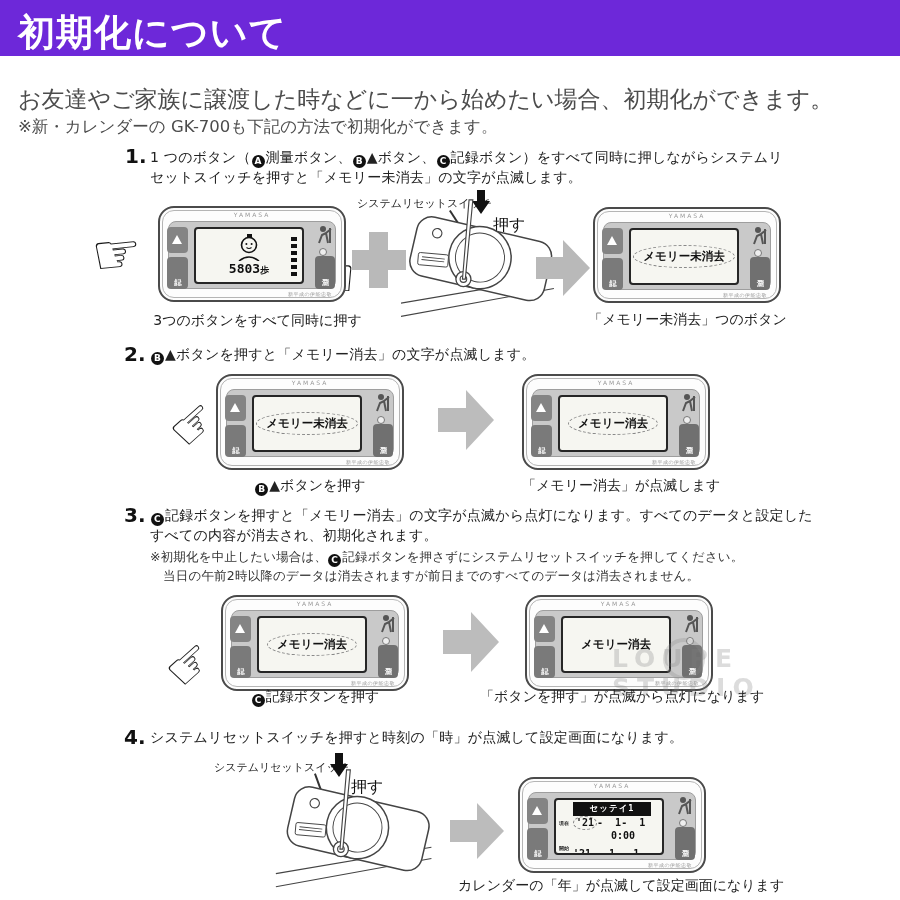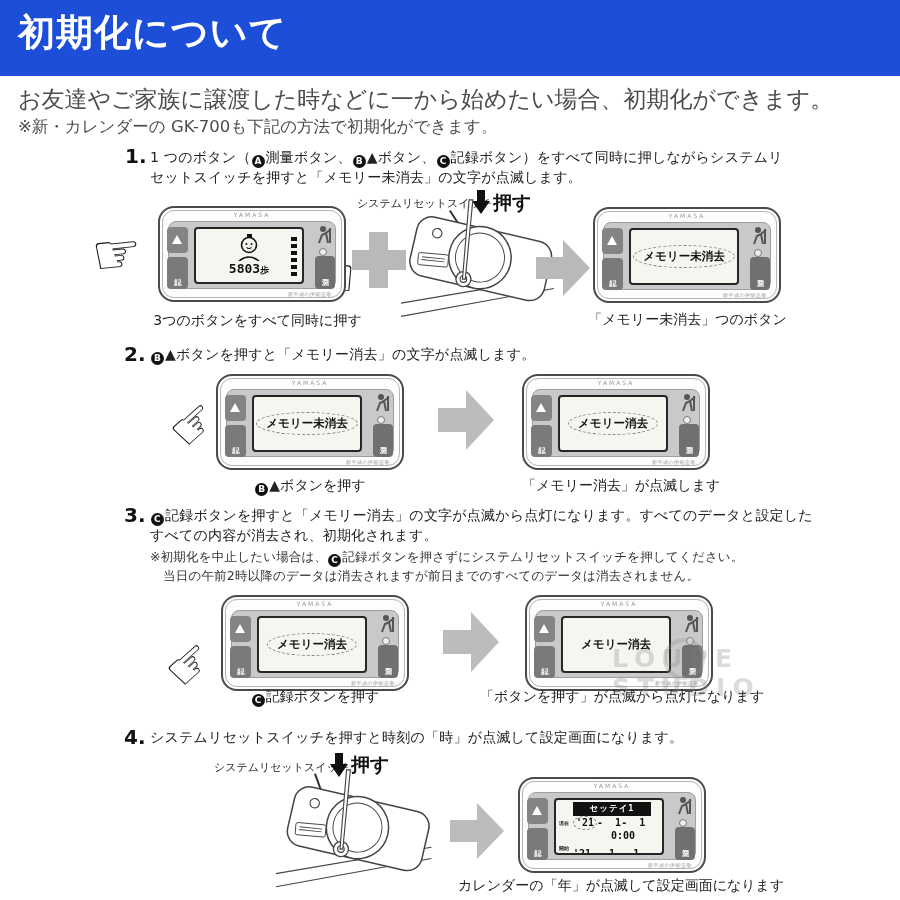--- a/index.html
+++ b/index.html
@@ -1,20 +1,20 @@
 <!DOCTYPE html>
 <html><head>
 <meta charset="utf-8">
 <style>
   html,body{margin:0;padding:0;background:#fff;}
   #page{position:relative;width:900px;height:900px;background:#fff;overflow:hidden;
         font-family:"DejaVu Sans","Liberation Sans",sans-serif;color:#333;}
 
   
-  .hdr{position:absolute;left:0;top:0;width:900px;height:76px;background:#1d4ed8;font-family:Liberation Serif, serif;}
+  .hdr{position:absolute;left:0;top:0;width:900px;height:56px;background:#6d28d9;font-family:Liberation Serif, serif;}
   .hdr h1{position:absolute;left:18px;top:8px;margin:0;font-size:37px;font-weight:bold;color:#fff;letter-spacing:1px;}
 
   .intro1{position:absolute;left:18px;top:84px;font-size:23px;color:#4c4c4c;}
   .intro2{position:absolute;left:18px;top:116px;font-size:16.5px;color:#4c4c4c;}
 
   .stepnum{position:absolute;font-size:20px;font-weight:bold;color:#111;}
   .steptext{position:absolute;font-size:14px;line-height:18.5px;color:#222;letter-spacing:.2px;white-space:nowrap;}
   .notetext{position:absolute;font-size:12.5px;color:#333;letter-spacing:.2px;white-space:nowrap;}
   .caption{position:absolute;font-size:14px;color:#222;text-align:center;white-space:nowrap;}
 
@@ -69,21 +69,21 @@
   .set-lab{font-size:5px;width:14px;color:#222;}
   .y21{border:1.2px dashed #888;border-radius:50%;padding:0 2px;}
   .r2{padding-left:52px;}
 
   
   .plus{position:absolute;width:54px;height:56px;
         background:linear-gradient(#b9b9b9,#b9b9b9) center/100% 36% no-repeat,
                    linear-gradient(#b9b9b9,#b9b9b9) center/36% 100% no-repeat;}
   .arrow-right svg{display:block;}
   .hand{position:absolute;color:#1a1a1a;line-height:1;}
-  .press{position:absolute;font-size:19px;font-weight:bold;color:#111;}
+  .press{position:absolute;font-size:16px;font-weight:normal;color:#111;margin-top:25px;}
   .rlabel{position:absolute;font-size:11px;color:#222;white-space:nowrap;}
   .leader{position:absolute;width:1.5px;background:#333;transform-origin:top left;}
 
   .wm{position:absolute;left:612px;top:644px;font-size:25px;letter-spacing:7px;
       color:rgba(130,130,130,0.28);font-weight:bold;}
   .wm-ring{position:absolute;left:663px;top:638px;width:34px;height:34px;border-radius:50%;
            border:4px solid rgba(140,140,140,0.28);}
 </style>
 </head>
 <body>

